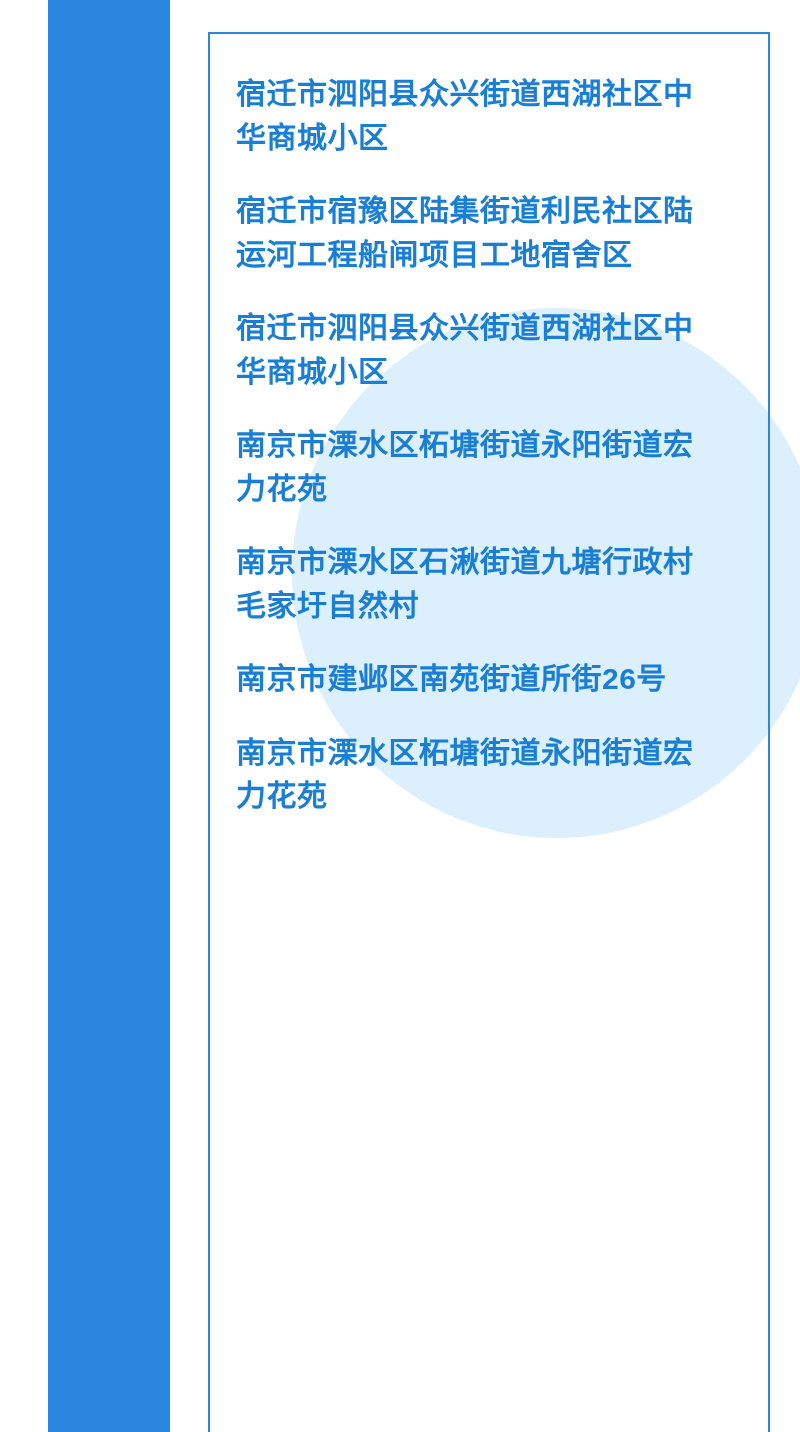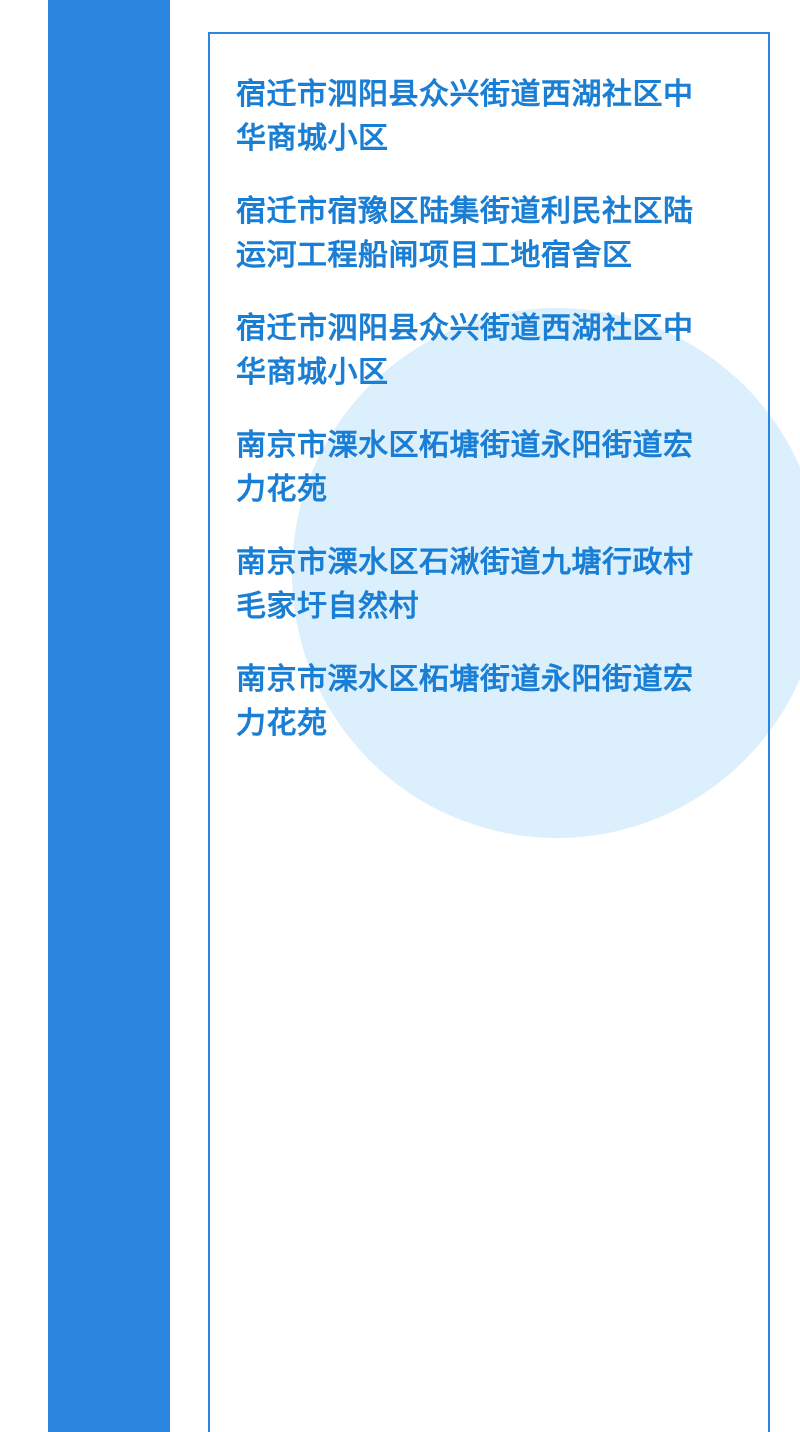--- a/index.html
+++ b/index.html
@@ -74,15 +74,16 @@
 <div class="left-bar"></div>
 <div class="soft-circle"></div>
 
 <div class="list-card">
   <div class="list-inner">
     <div class="list-item">宿迁市泗阳县众兴街道西湖社区中华商城小区</div>
     <div class="list-item">宿迁市宿豫区陆集街道利民社区陆运河工程船闸项目工地宿舍区</div>
     <div class="list-item">宿迁市泗阳县众兴街道西湖社区中华商城小区</div>
     <div class="list-item">南京市溧水区柘塘街道永阳街道宏力花苑</div>
     <div class="list-item">南京市溧水区石湫街道九塘行政村毛家圩自然村</div>
+    <div class="list-item">南京市建邺区南苑街道所街26号</div>
     <div class="list-item">南京市溧水区柘塘街道永阳街道宏力花苑</div>
   </div>
 </div>
 
 </body></html>

